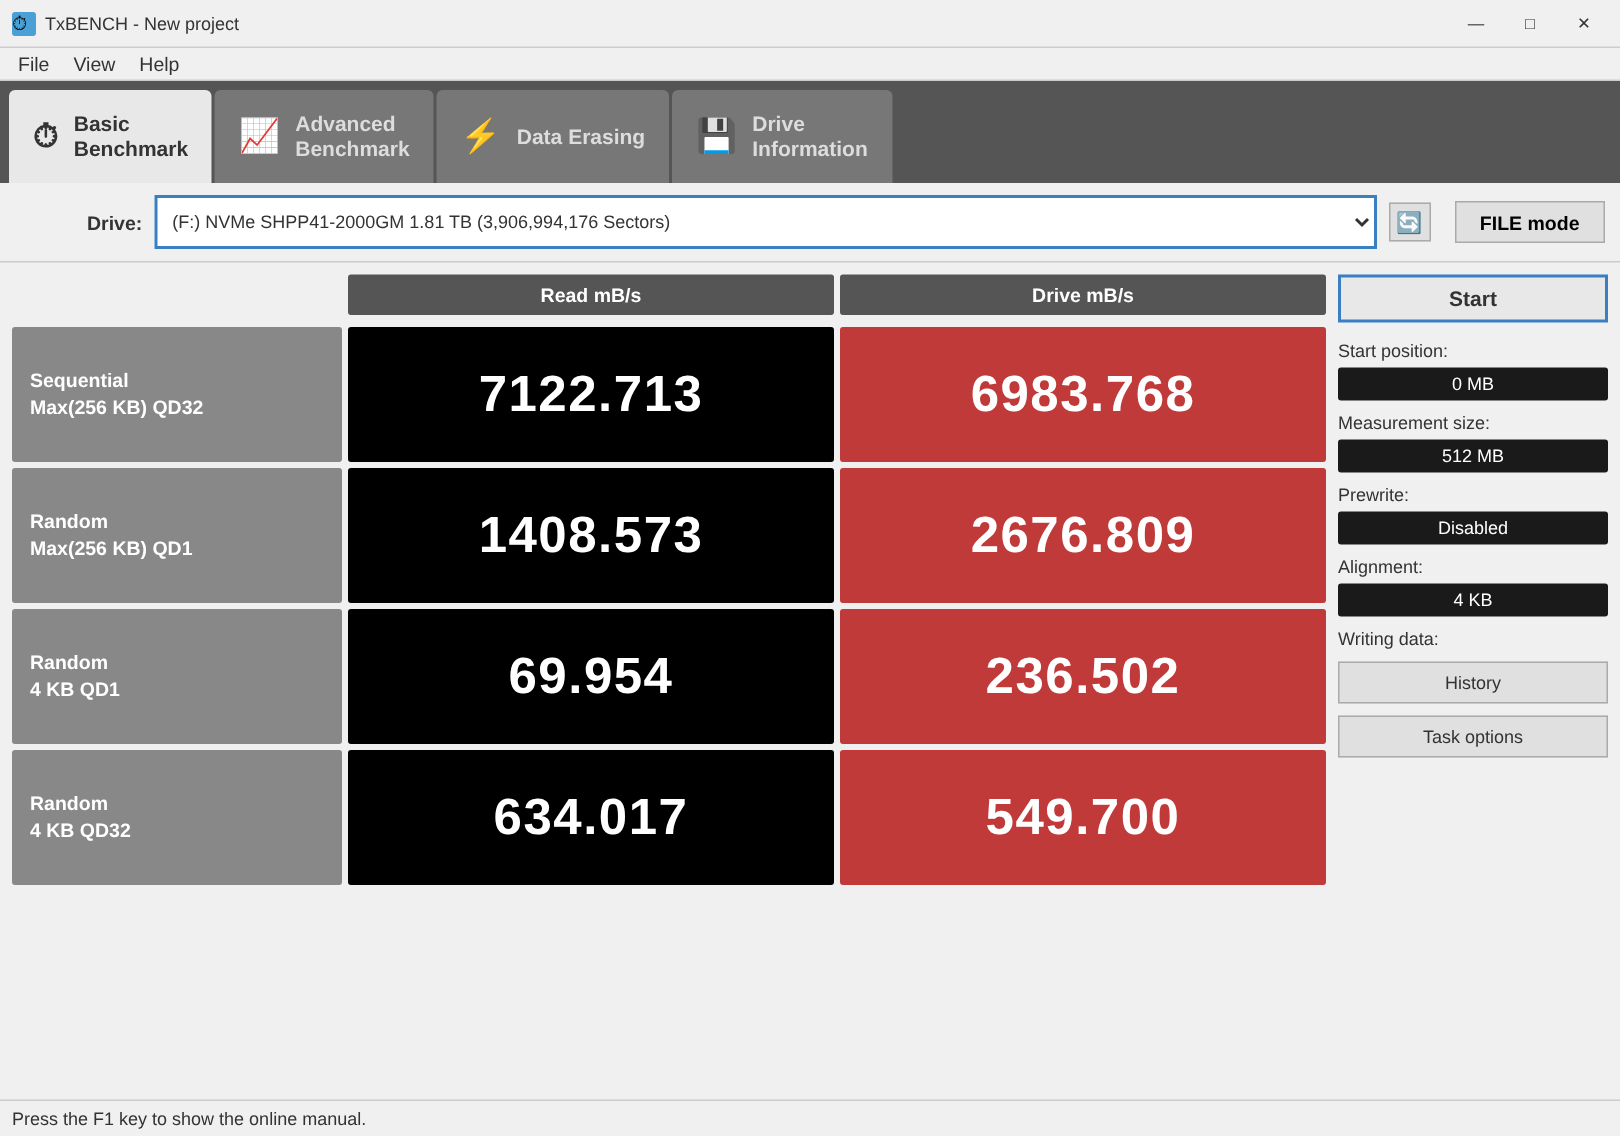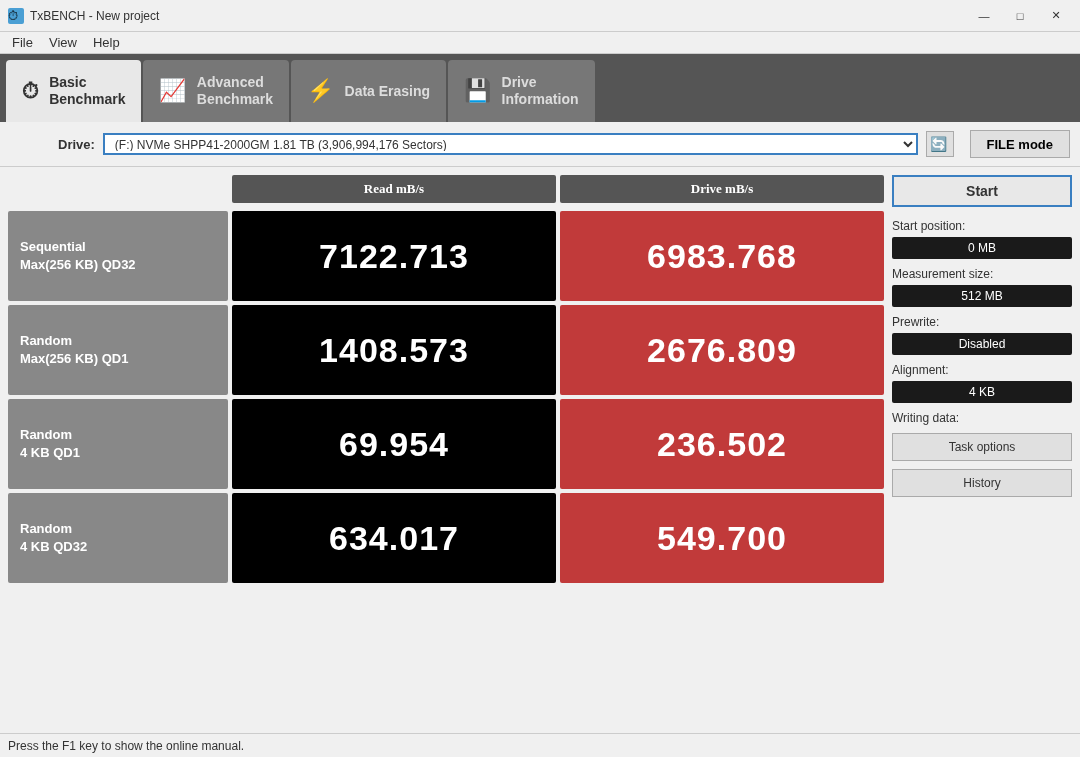--- a/index.html
+++ b/index.html
@@ -115,21 +115,21 @@
       border-bottom: 1px solid #ccc;
     }
     .drive-label {
       font-size: 13px;
       font-weight: bold;
       color: #333;
       padding-left: 48px;
     }
     .drive-select {
       flex: 1;
-      height: 22px;
+      height: 36px;
       border: 2px solid #3a7fc1;
       background: white;
       font-size: 12px;
       padding: 2px 6px;
       outline: none;
       color: #333;
     }
     .drive-refresh-btn {
       width: 28px;
       height: 26px;
@@ -166,21 +166,20 @@
       display: flex;
       flex-direction: column;
       gap: 4px;
     }
 
     .table-header {
       display: grid;
       grid-template-columns: 220px 1fr 1fr;
       gap: 4px;
       margin-bottom: 4px;
-      font-family: Liberation Serif, serif;
     }
     .col-header {
       background: #555;
       color: white;
       text-align: center;
       padding: 6px 4px;
       font-size: 13px;
       font-weight: bold;
       border-radius: 2px;
     }
@@ -385,22 +384,22 @@
       <div class="param-value">512 MB</div>
 
       <div class="param-label">Prewrite:</div>
       <div class="param-value">Disabled</div>
 
       <div class="param-label">Alignment:</div>
       <div class="param-value">4 KB</div>
 
       <div class="param-label">Writing data:</div>
 
+      <button class="action-btn">History</button>
       <button class="action-btn">Task options</button>
-      <button class="action-btn">History</button>
     </div>
 
   </div>
 
   <div class="statusbar">
     <span>Press the F1 key to show the online manual.</span>
   </div>
 </div>
 
 </body></html>

